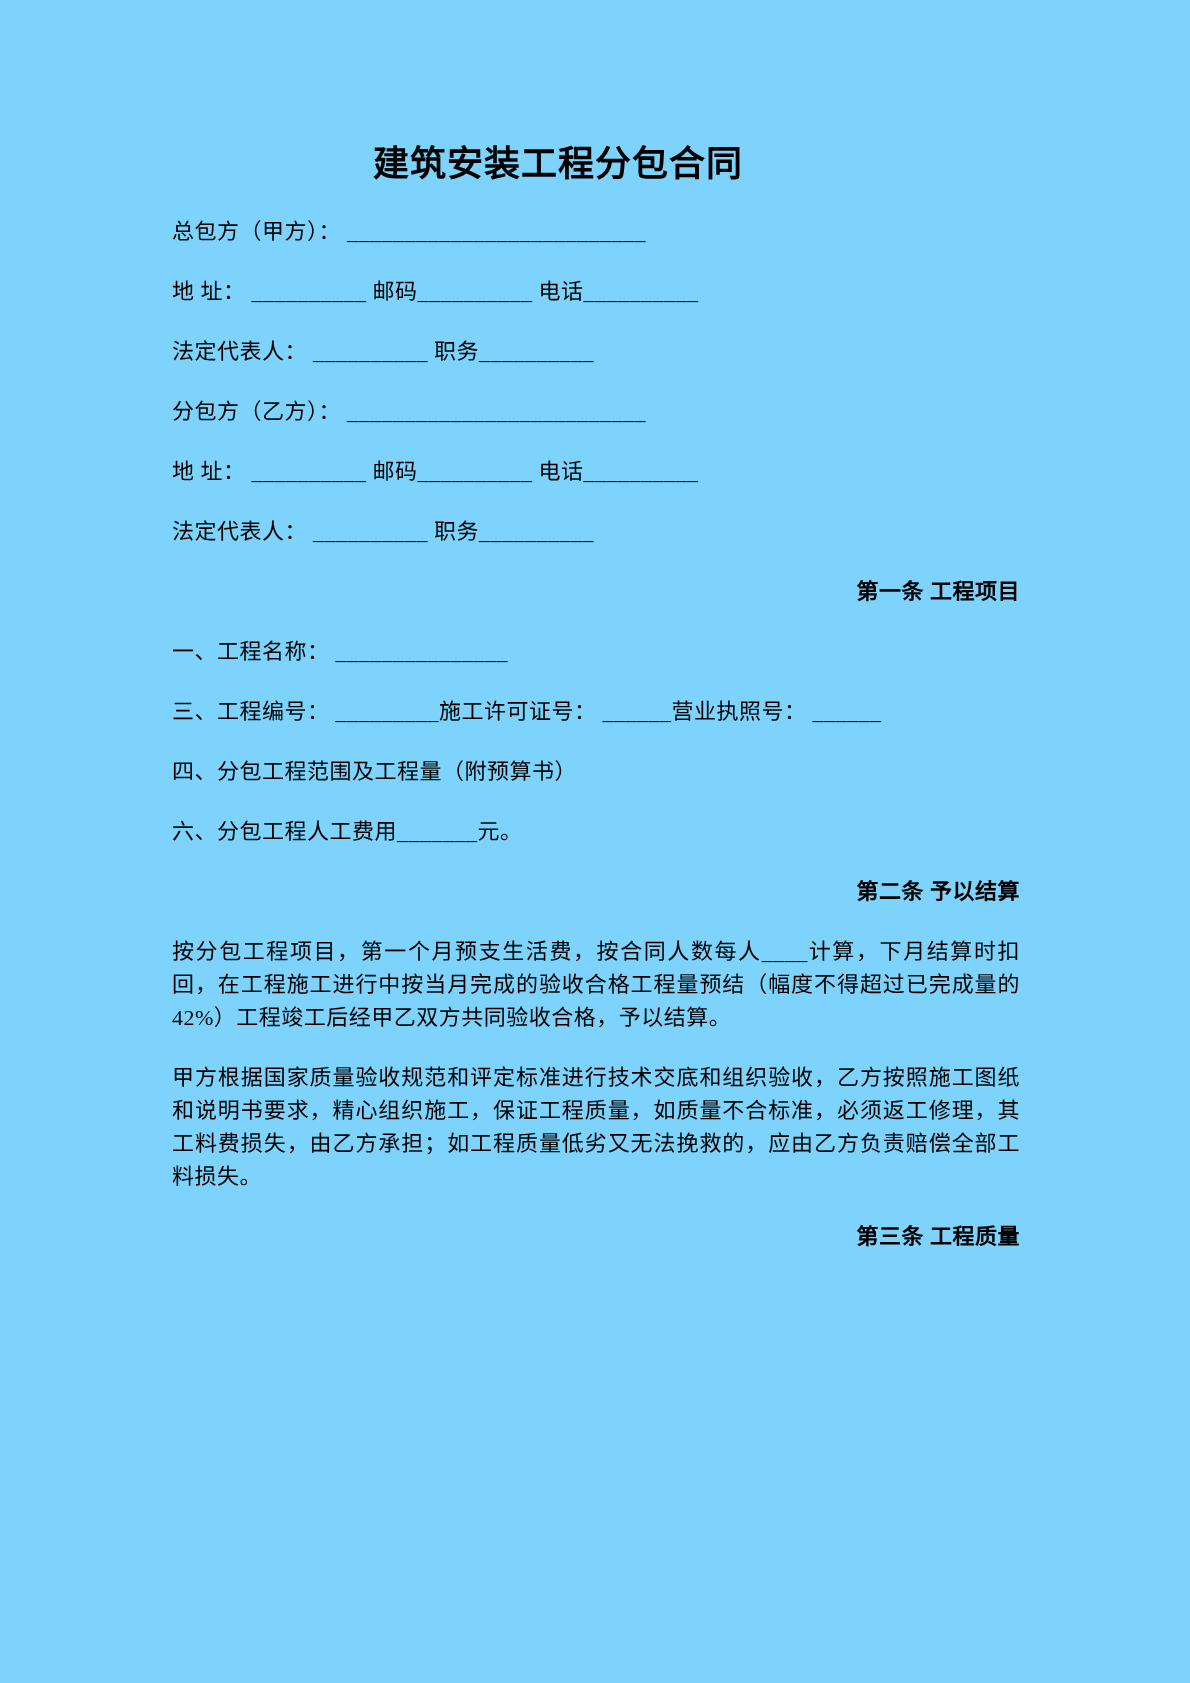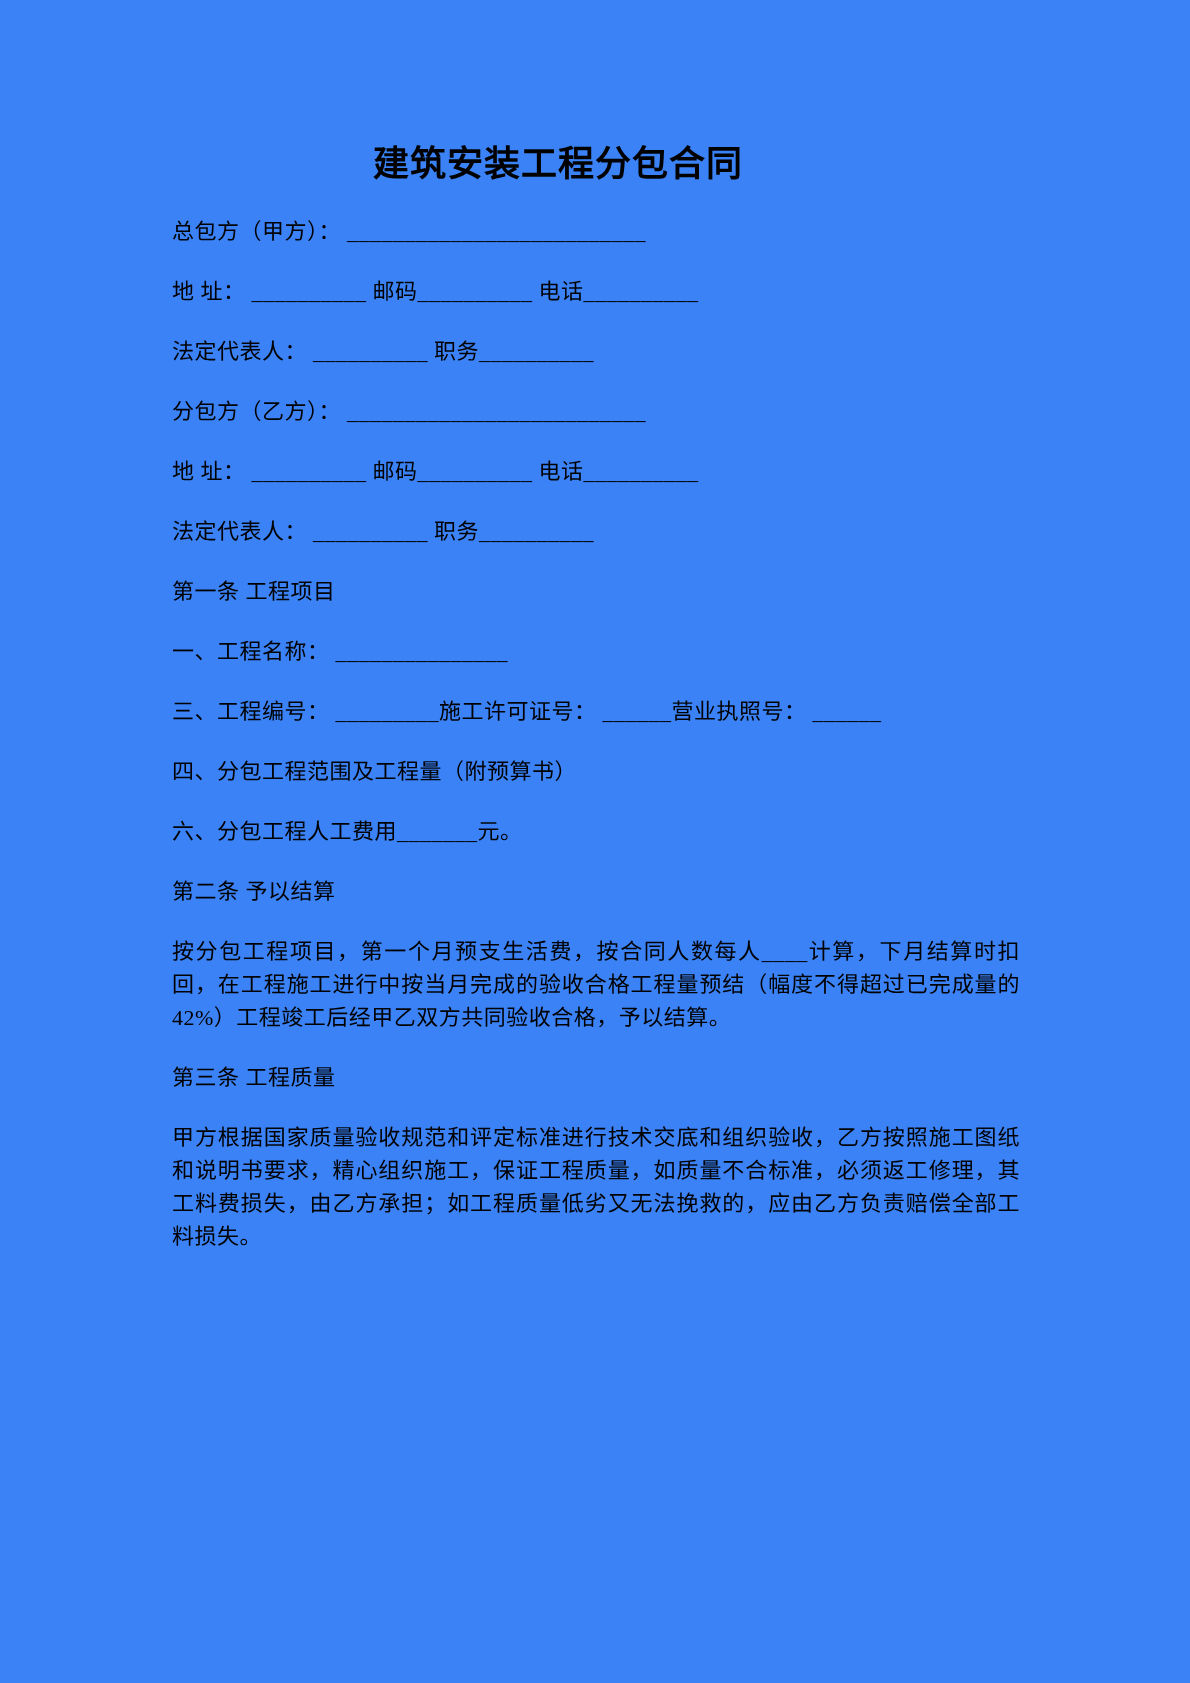--- a/index.html
+++ b/index.html
@@ -5,21 +5,21 @@
   html, body {
     margin: 0;
     padding: 0;
     background: #ffffff;
   }
   .page {
     position: relative;
     width: 1190px;
     height: 1683px;
     margin: 0 auto;
-    background: #3b82f6;
+    background: #7dd3fc;
     box-sizing: border-box;
     padding: 140px 170px 0 172px;
     overflow: hidden;
     font-family: "Liberation Serif", "DejaVu Serif", serif;
     color: #000000;
   }
   .doc-title {
     font-size: 36px;
     font-weight: 700;
     line-height: 48px;
@@ -30,21 +30,22 @@
     white-space: nowrap;
   }
   .doc-line {
     font-size: 22px;
     line-height: 33px;
     margin: 27px 0;
     text-align: justify;
     letter-spacing: 0.5px;
   }
   .doc-line.heading {
-    text-align: left;
+    text-align: right;
+    font-weight: bold;
   }
 </style>
 </head>
 <body>
 
 <div class="page">
 
   <h1 class="doc-title">建筑安装工程分包合同</h1>
 
   <p class="doc-line">总包方（甲方）： __________________________</p>
@@ -70,17 +71,17 @@
   <p class="doc-line">四、分包工程范围及工程量（附预算书）</p>
 
 
   <p class="doc-line">六、分包工程人工费用_______元。</p>
 
 
   <p class="doc-line heading">第二条 予以结算</p>
 
   <p class="doc-line">按分包工程项目，第一个月预支生活费，按合同人数每人____计算，下月结算时扣回，在工程施工进行中按当月完成的验收合格工程量预结（幅度不得超过已完成量的 42%）工程竣工后经甲乙双方共同验收合格，予以结算。</p>
 
+  <p class="doc-line">甲方根据国家质量验收规范和评定标准进行技术交底和组织验收，乙方按照施工图纸和说明书要求，精心组织施工，保证工程质量，如质量不合标准，必须返工修理，其工料费损失，由乙方承担；如工程质量低劣又无法挽救的，应由乙方负责赔偿全部工料损失。</p>
+
   <p class="doc-line heading">第三条 工程质量</p>
-
-  <p class="doc-line">甲方根据国家质量验收规范和评定标准进行技术交底和组织验收，乙方按照施工图纸和说明书要求，精心组织施工，保证工程质量，如质量不合标准，必须返工修理，其工料费损失，由乙方承担；如工程质量低劣又无法挽救的，应由乙方负责赔偿全部工料损失。</p>
 
 </div>
 
 </body></html>

